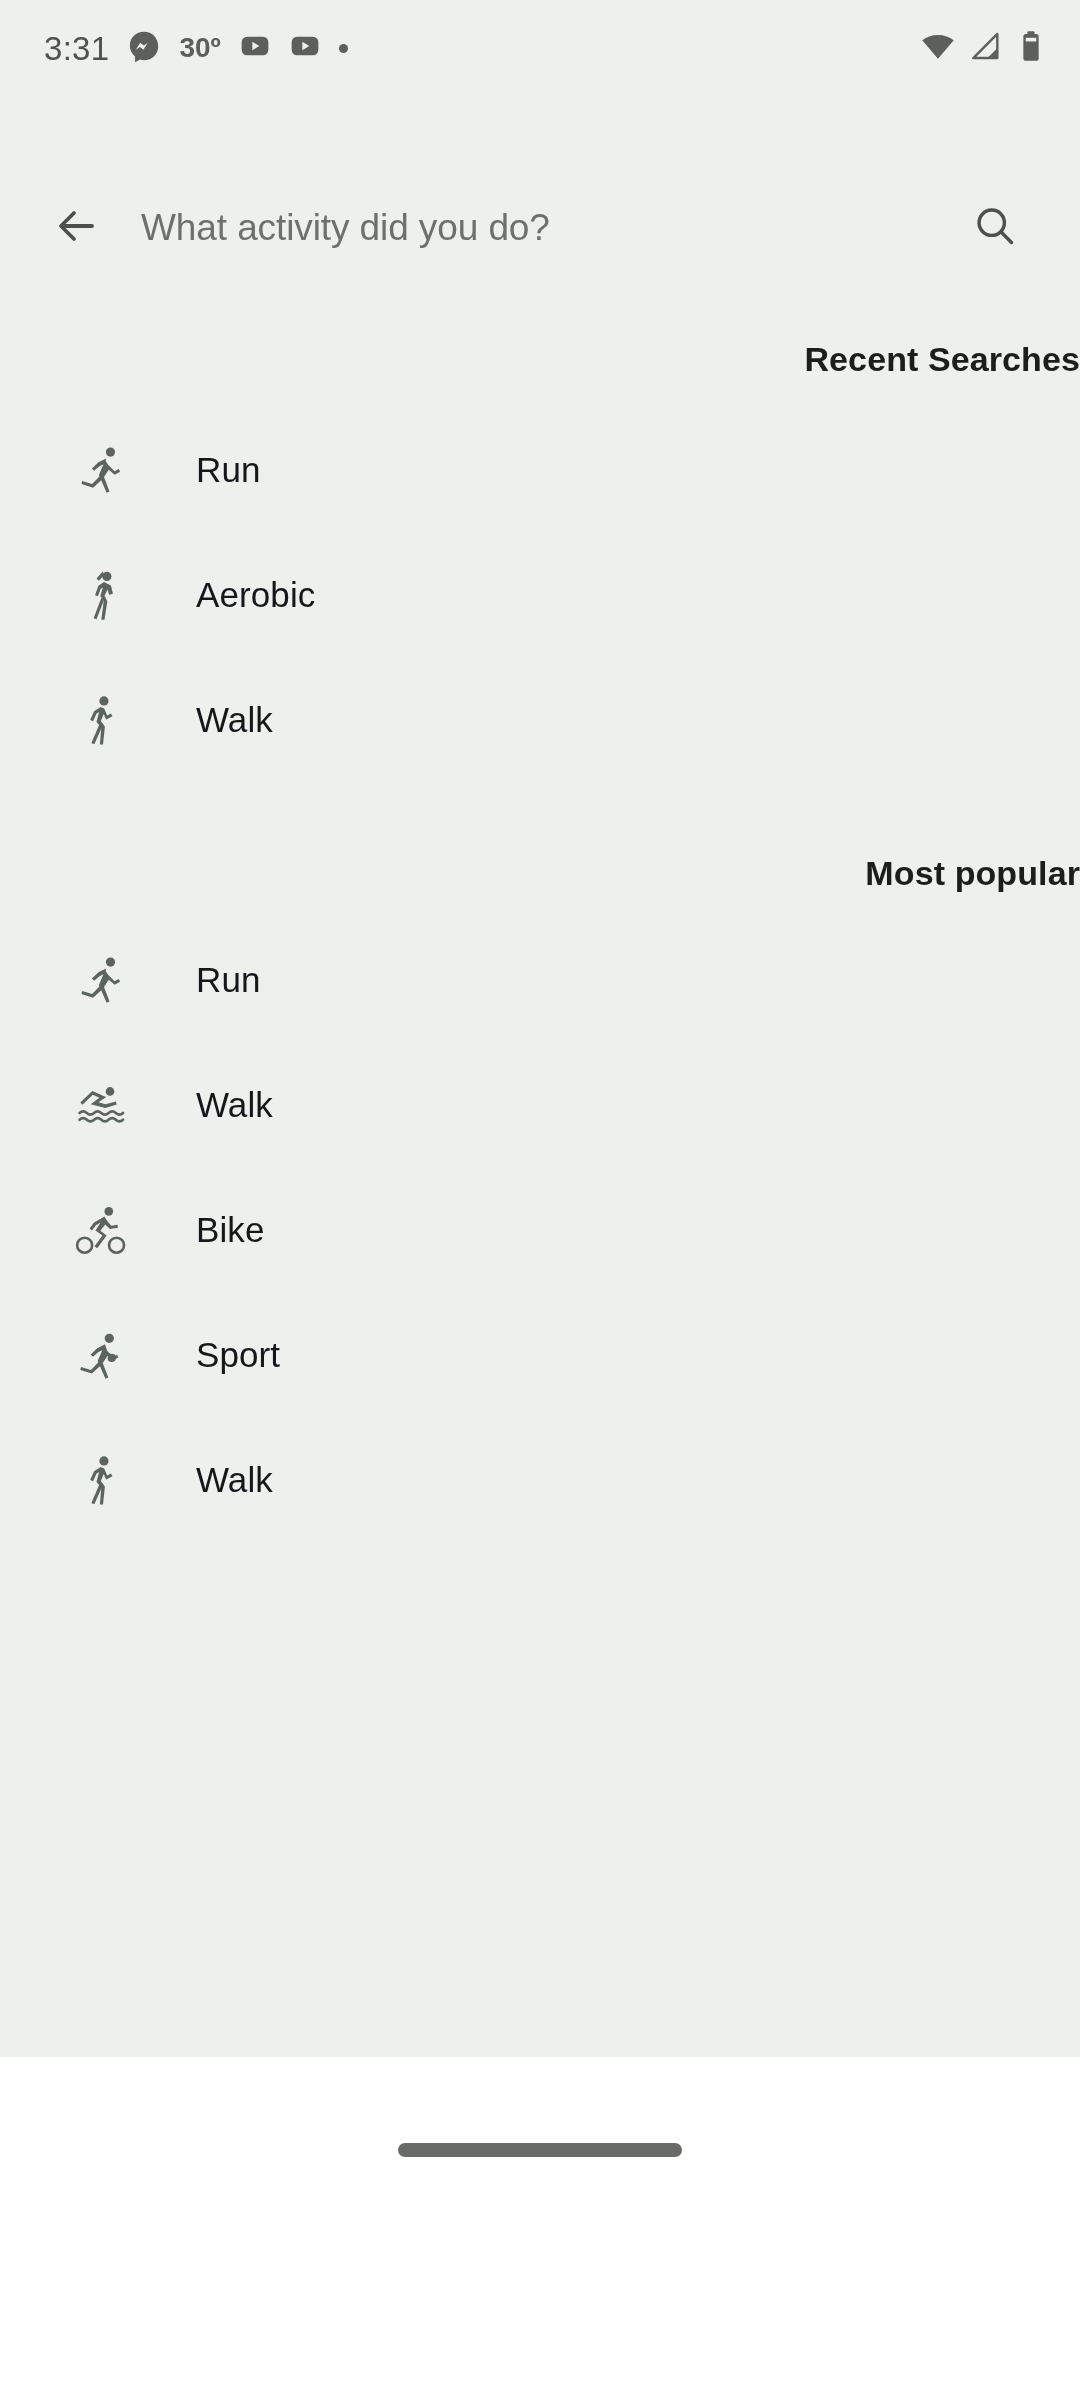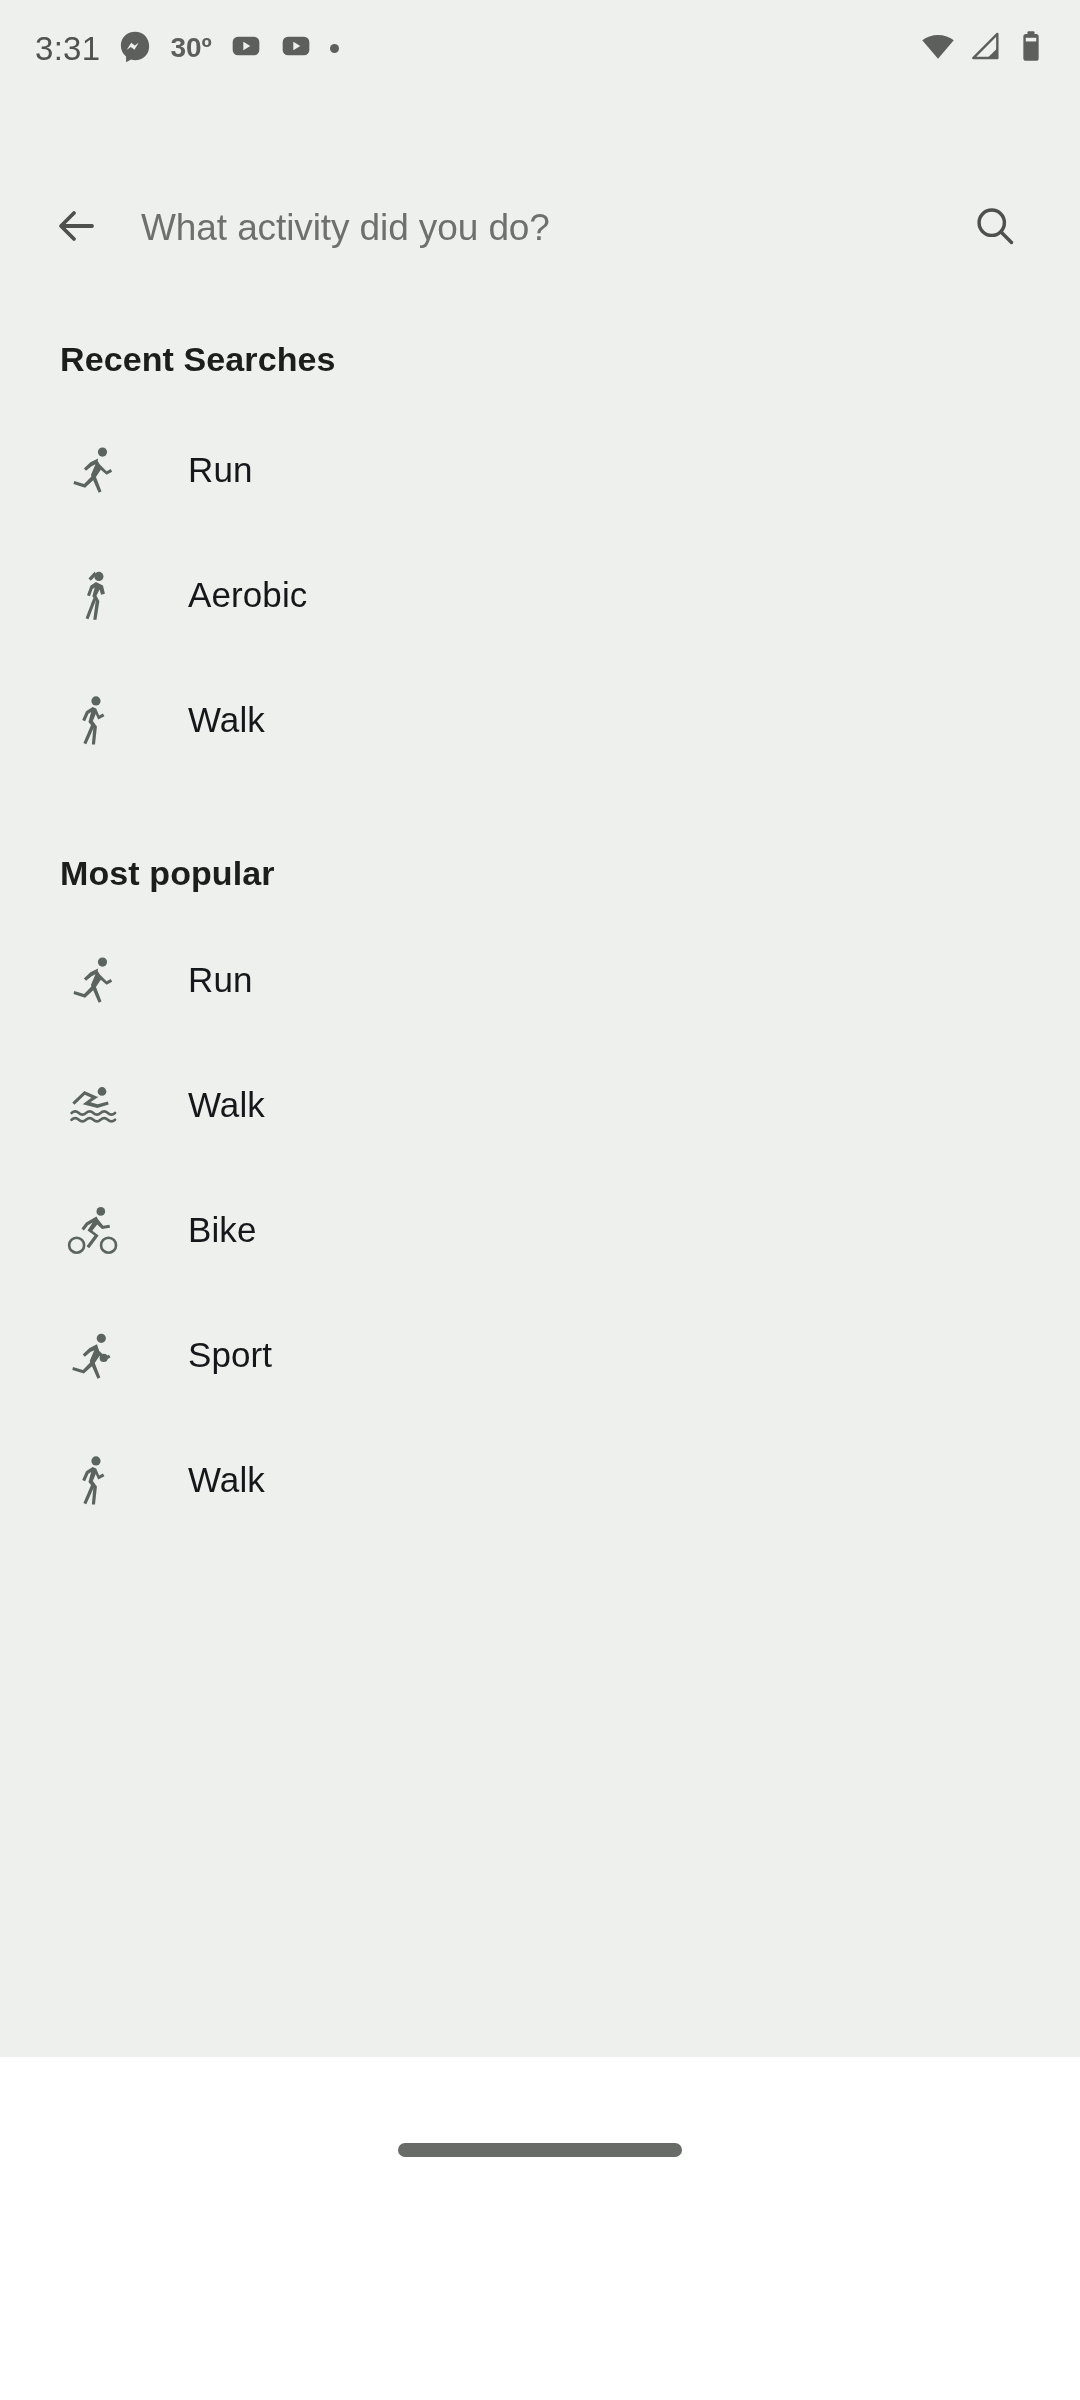--- a/index.html
+++ b/index.html
@@ -14,21 +14,21 @@
     width:1080px; height:2400px;
     background:#eef0ed;
     overflow:hidden;
   }
 
   
   .status-bar {
     position:absolute; top:0; left:0;
     width:1080px; height:96px;
     display:flex; align-items:center;
-    padding:0 34px 0 35px;
+    padding:0 34px 0 44px;
     color:#5c5f5c;
   }
   .status-left { display:flex; align-items:center; gap:18px; }
   .status-time {
     font-size:33px; font-weight:500; color:#4f524f;
     letter-spacing:0.3px; line-height:1;
   }
   .status-right {
     margin-left:auto;
     display:flex; align-items:center; gap:13px;
@@ -74,30 +74,32 @@
     display:flex; align-items:center; justify-content:center;
     flex:0 0 auto; cursor:pointer; margin-right:12px;
   }
 
   
   .content { position:absolute; top:286px; left:0; width:1080px; }
   .section-title {
     font-size:34px; font-weight:700; color:#1b1e1b;
     padding:54px 0 0 60px;
     letter-spacing:0.1px;
+    text-align:right;
   }
   .section-title.recent { padding-top:54px; }
   .list { margin-top:24px; }
   .list.first { margin-top:28px; }
 
   .row {
     display:flex; align-items:center;
     height:125px;
     padding-left:64px;
     cursor:pointer;
+    margin-left:8px;
   }
   .row-icon {
     width:62px; height:62px;
     flex:0 0 auto;
     display:flex; align-items:center; justify-content:center;
   }
   .row-label {
     margin-left:62px;
     font-size:35px; color:#15181a;
     letter-spacing:0.1px;

